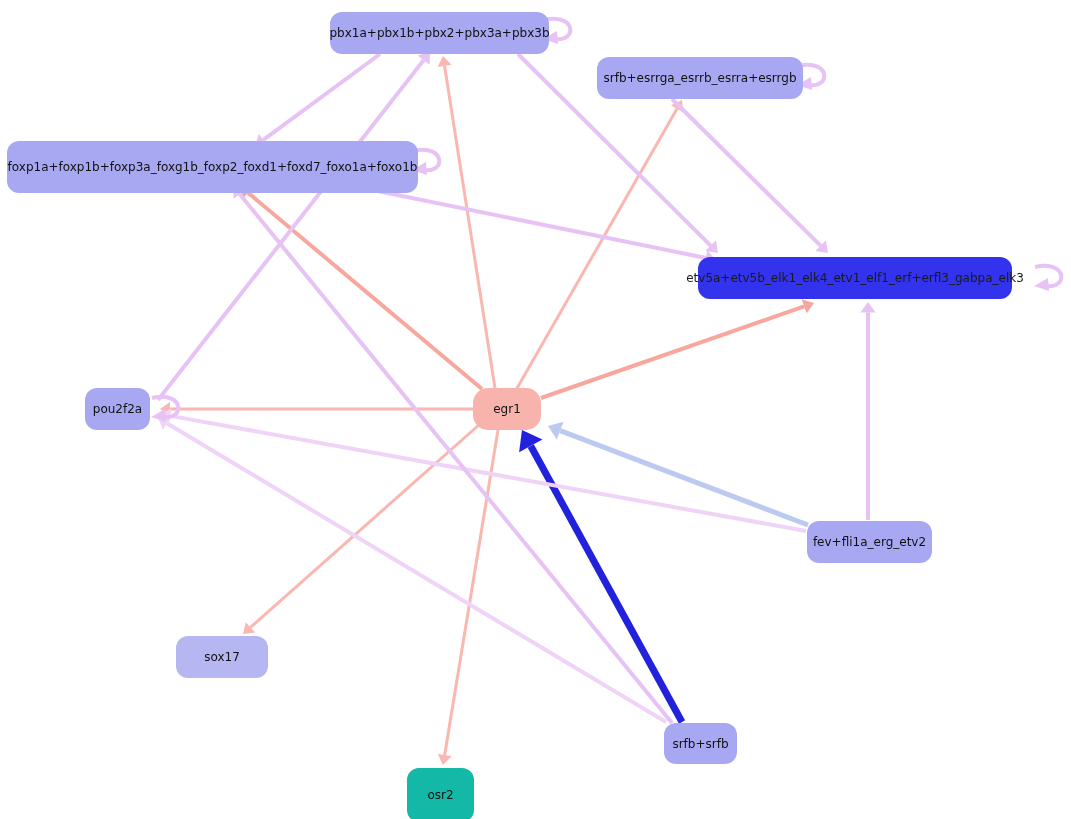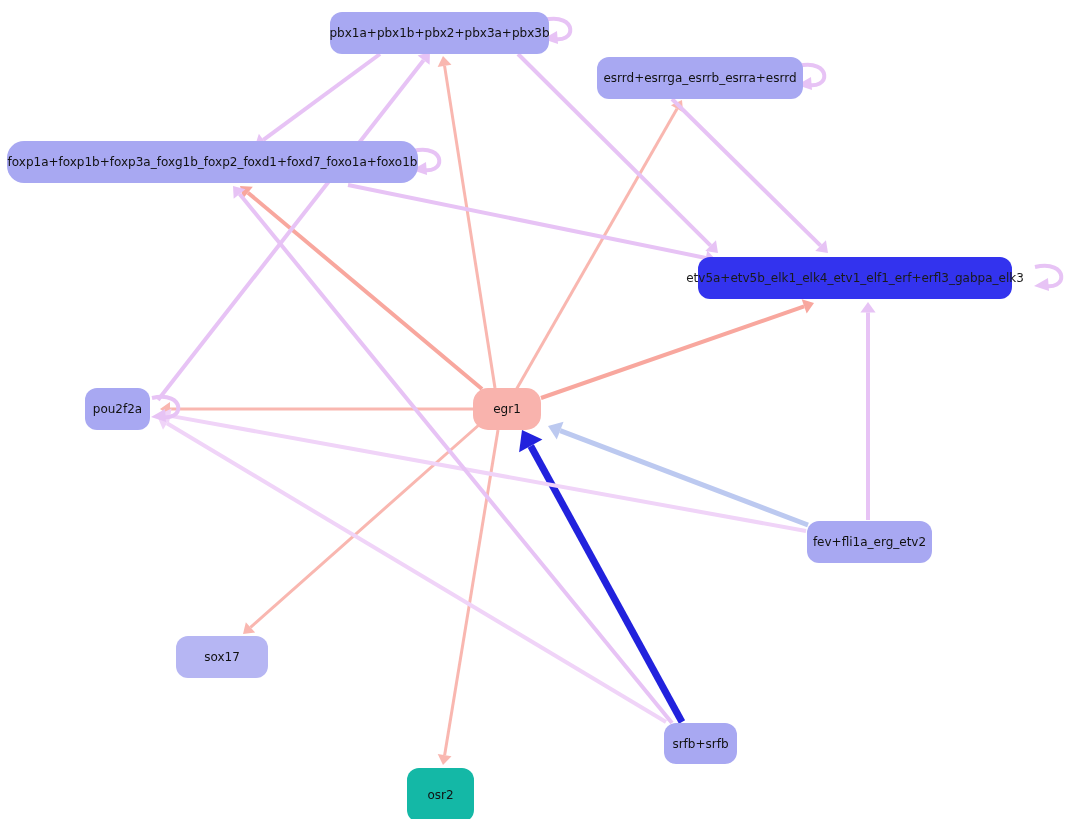--- a/index.html
+++ b/index.html
@@ -77,23 +77,23 @@
       <path d="M 152 398 C 186 390, 186 424, 158 416" fill="none" stroke="#e7c3f5" stroke-width="4"></path>
       <polygon points="151,417 165,409 166,422" fill="#e7c3f5"></polygon>
     </g>
 </svg>
 
 <div id="nodes-layer">
     <div class="node-label" style="left: 330px; top: 12px; width: 219px; height: 42px; background: rgb(168, 168, 242);">
       <span>pbx1a+pbx1b+pbx2+pbx3a+pbx3b</span>
     </div>
     <div class="node-label" style="left: 597px; top: 57px; width: 206px; height: 42px; background: rgb(168, 168, 242);">
-      <span>esrrd+esrrga_esrrb_esrra+esrrd</span>
+      <span>srfb+esrrga_esrrb_esrra+esrrgb</span>
     </div>
-    <div class="node-label" style="left: 7px; top: 141px; width: 411px; height: 42px; background: rgb(168, 168, 242); border-radius: 17px;">
+    <div class="node-label" style="left: 7px; top: 141px; width: 411px; height: 52px; background: rgb(168, 168, 242);">
       <span>foxp1a+foxp1b+foxp3a_foxg1b_foxp2_foxd1+foxd7_foxo1a+foxo1b</span>
     </div>
     <div class="node-label node-dark" style="left: 698px; top: 257px; width: 314px; height: 42px; background: rgb(51, 51, 238);">
       <span>etv5a+etv5b_elk1_elk4_etv1_elf1_erf+erfl3_gabpa_elk3</span>
     </div>
     <div class="node-label" style="left: 85px; top: 388px; width: 65px; height: 42px; background: rgb(168, 168, 242);">
       <span>pou2f2a</span>
     </div>
     <div class="node-label" style="left: 473px; top: 388px; width: 68px; height: 42px; background: rgb(249, 179, 173); border-radius: 15px;">
       <span>egr1</span>

